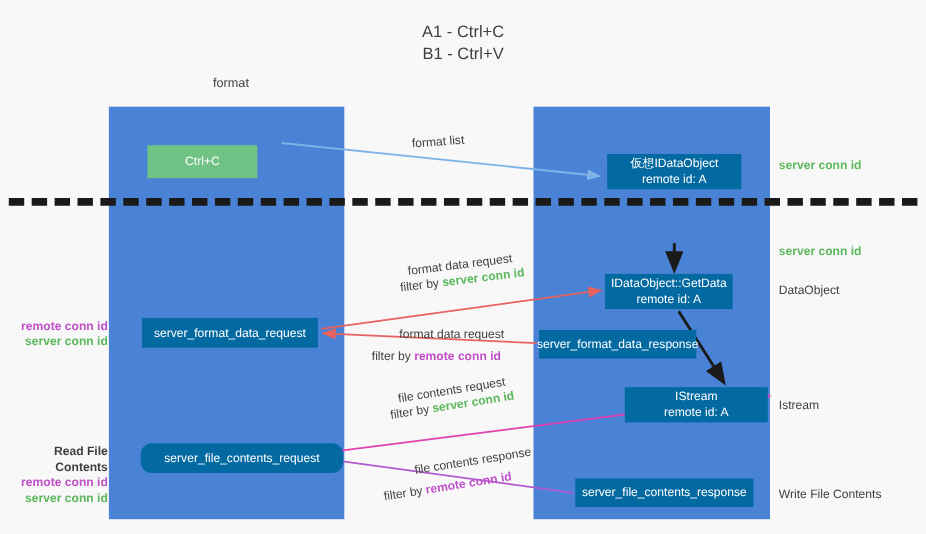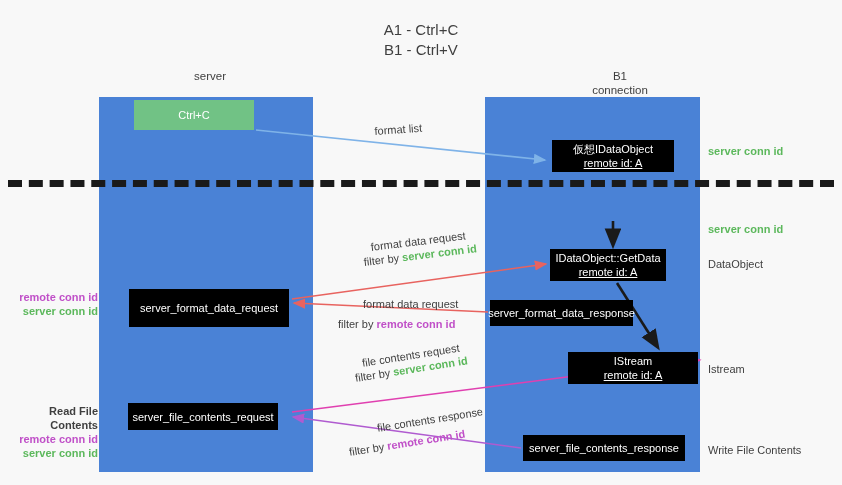--- a/index.html
+++ b/index.html
@@ -69,32 +69,32 @@
     flex-direction: column;
     align-items: center;
     justify-content: center;
     color: #ffffff;
     font-size: 11px;
     line-height: 14px;
     text-align: center;
     padding: 2px 6px;
   }
   .node.green { background: #71c285; }
-  .node.orange { background: #000000; justify-content: center; }
-  .node .l2 { display: block; text-decoration: underline; }
-
-  
-  #node-ctrlc      { left: 134px; top: 88px; width: 120px; height: 30px; }
+  .node.orange { background: #0369a1; justify-content: center; }
+  .node .l2 { display: block; }
+
+  
+  #node-ctrlc      { left: 134px; top: 120px; width: 100px; height: 30px; }
   #node-idataobj   { left: 552px; top: 128px; width: 122px; height: 32px; }
   #node-ctrlv      { left: 554px; top: 180px; width: 118px; height: 28px; }
   #node-getdata    { left: 550px; top: 237px; width: 116px; height: 32px; }
-  #node-fmtreq     { left: 129px; top: 277px; width: 160px; height: 38px; }
+  #node-fmtreq     { left: 129px; top: 277px; width: 160px; height: 27px; }
   #node-fmtresp    { left: 490px; top: 288px; width: 143px; height: 26px; }
   #node-istream    { left: 568px; top: 340px; width: 130px; height: 32px; }
-  #node-filereq    { left: 128px; top: 391px; width: 150px; height: 27px; }
+  #node-filereq    { left: 128px; top: 391px; width: 184px; height: 27px; border-radius: 10px; }
   #node-fileresp   { left: 523px; top: 423px; width: 162px; height: 26px; }
 
   
   .side-label {
     font-size: 11px;
     line-height: 14px;
   }
   .green-t  { color: #5cb85c; font-weight: bold; }
   .purple-t { color: #c050c8; font-weight: bold; }
   .grey-t   { color: #3f3f3f; }
@@ -147,25 +147,21 @@
 
   <div class="abs" id="title">
     <div>A1 - Ctrl+C</div>
     <div>B1 - Ctrl+V</div>
   </div>
 
   <div class="abs lane" id="lane-a1"></div>
   <div class="abs lane" id="lane-b1"></div>
 
   <div class="abs col-header" id="hdr-a1">
-    <div>server</div>
-  </div>
-  <div class="abs col-header" id="hdr-b1">
-    <div>B1</div>
-    <div>connection</div>
+    <div>format</div>
   </div>
 
   <svg id="edges" viewBox="0 0 842 485">
     <defs>
       <marker id="ah-blue" markerWidth="9" markerHeight="9" refX="7" refY="3.2" orient="auto">
         <path d="M0,0 L8,3.2 L0,6.4 z" fill="#7fb3e8"></path>
       </marker>
       <marker id="ah-red" markerWidth="9" markerHeight="9" refX="7" refY="3.2" orient="auto">
         <path d="M0,0 L8,3.2 L0,6.4 z" fill="#e8635f"></path>
       </marker>

